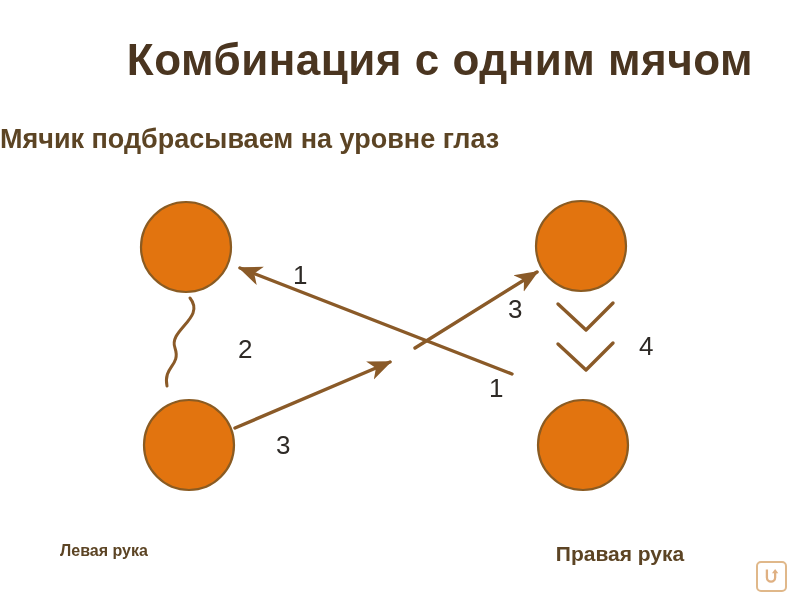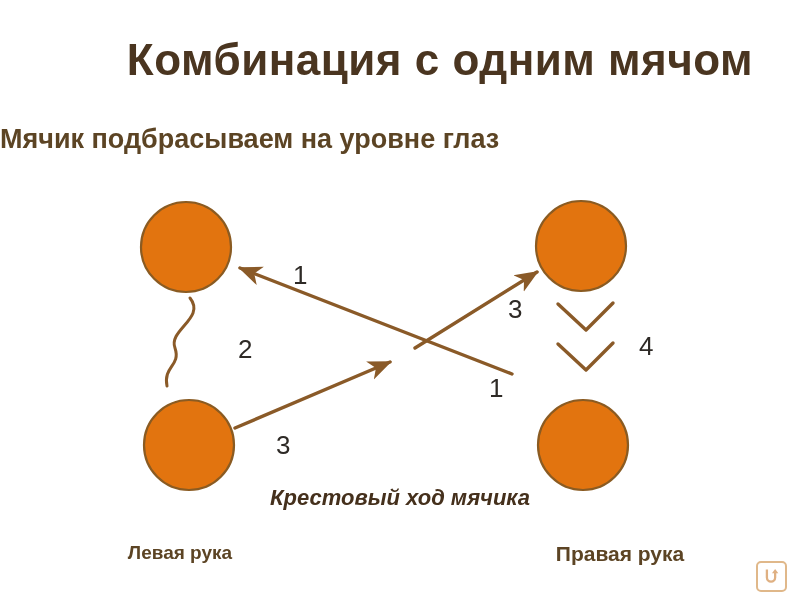--- a/index.html
+++ b/index.html
@@ -61,22 +61,22 @@
     text-align: center;
     font-size: 22px;
     font-style: italic;
     font-weight: 700;
     color: #45301c;
   }
   #label-left-hand {
     left: 60px;
     top: 543px;
     width: 240px;
-    text-align: center;
-    font-size: 19px;
+    text-align: left;
+    font-size: 16px;
     font-weight: 700;
     color: #5c4424;
   }
   #label-right-hand {
     left: 500px;
     top: 543px;
     width: 240px;
     text-align: center;
     font-size: 21px;
     font-weight: 700;
@@ -142,21 +142,20 @@
 
   <div class="txt" id="subtitle">Мячик подбрасываем на уровне глаз</div>
 
   <div class="txt step-num" id="num-1a">1</div>
   <div class="txt step-num" id="num-2">2</div>
   <div class="txt step-num" id="num-3a">3</div>
   <div class="txt step-num" id="num-3b">3</div>
   <div class="txt step-num" id="num-1b">1</div>
   <div class="txt step-num" id="num-4">4</div>
 
-  <div class="txt" id="caption">Крестовый ход мячика</div>
 
   <div class="txt" id="label-left-hand">Левая рука</div>
   <div class="txt" id="label-right-hand">Правая рука</div>
 
   <div id="watermark">
     <svg width="19" height="19" viewBox="0 0 24 24">
       <path d="M6.2,3.2 L6.2,13.2 A5.2,5.2 0 0 0 16.6,13.2 L16.6,6.6" fill="none" stroke="#dfb082" stroke-width="2.9" stroke-linecap="butt"></path>
       <path d="M16.6,2.6 L20.6,8.0 L12.6,8.0 Z" fill="#dfb082"></path>
     </svg>
   </div>

